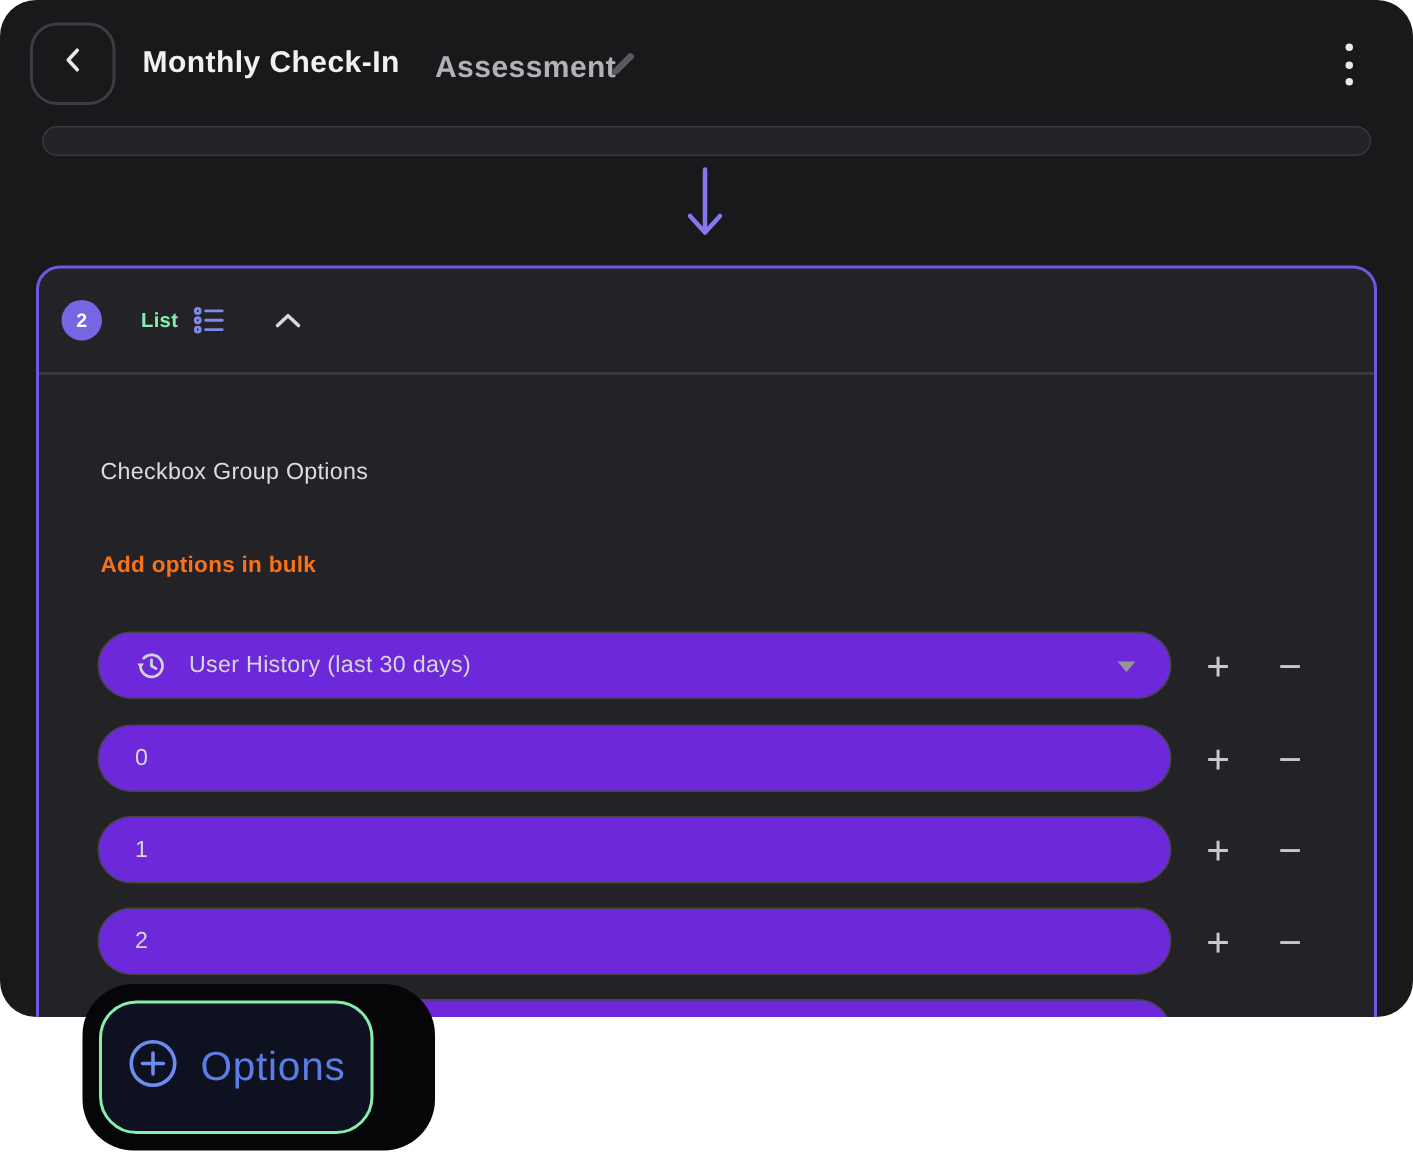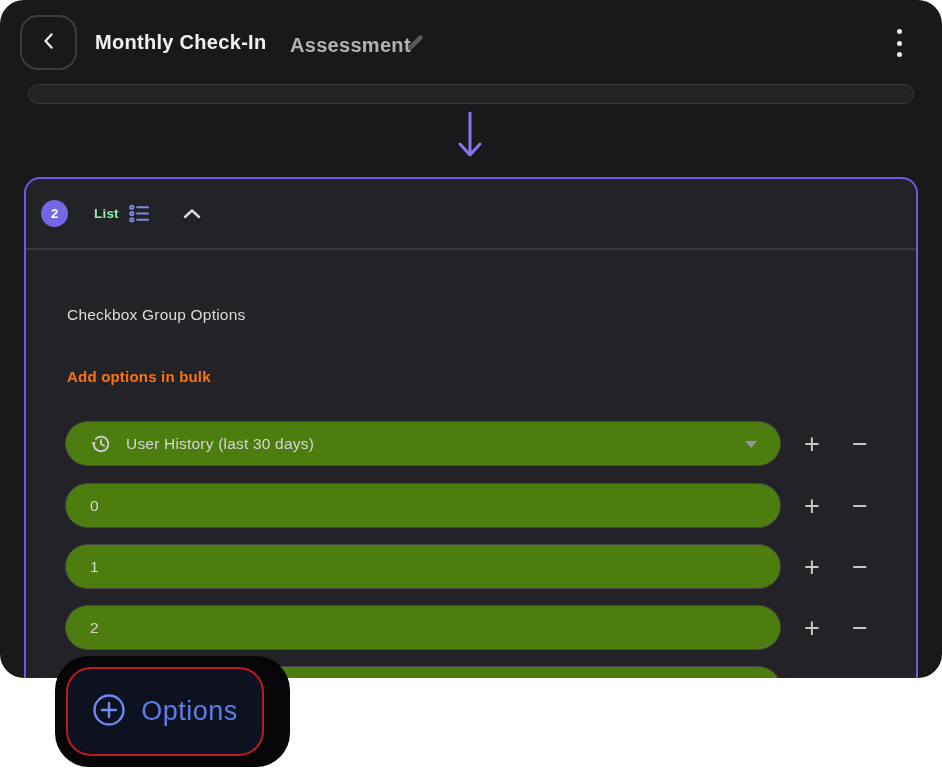--- a/index.html
+++ b/index.html
@@ -73,43 +73,43 @@
   .section-label{
     position:absolute;left:41px;top:127px;font-size:15.5px;color:#dcdcde;letter-spacing:.2px;
   }
   .bulk-link{
     position:absolute;left:41px;top:189px;font-size:15px;font-weight:600;
     color:#f97316;letter-spacing:.2px;cursor:pointer;
   }
 
   .opt-field{
     position:absolute;left:39px;width:716px;height:45px;box-sizing:border-box;
-    background:#4d7c0f;border:1.5px solid #454549;border-radius:23px;
+    background:#6d28d9;border:1.5px solid #454549;border-radius:23px;
     display:flex;align-items:center;padding:0 24px;color:#d6d6d8;font-size:15.5px;
     letter-spacing:.2px;cursor:text;
   }
   .opt-field .hist{width:22px;height:22px;margin-right:14px;flex:0 0 22px;}
   .caret{
     position:absolute;right:23px;top:19px;width:0;height:0;
     border-left:6px solid transparent;border-right:6px solid transparent;
     border-top:7px solid #96969a;
   }
   .stepper{
     position:absolute;width:30px;height:30px;display:flex;align-items:center;justify-content:center;
     color:#c9c9cc;font-size:27px;font-weight:300;cursor:pointer;user-select:none;line-height:1;
   }
 
   
   .options-ring{
     position:absolute;left:55px;top:656px;width:235px;height:111px;
     background:#060608;border-radius:34px;
   }
   .options-btn{
-    position:absolute;left:11px;top:11px;width:198px;height:89px;box-sizing:border-box;
-    background:#0e1220;border:2px solid #b91c1c;border-radius:25px;
+    position:absolute;left:11px;top:11px;width:183px;height:89px;box-sizing:border-box;
+    background:#0e1220;border:2px solid #86efac;border-radius:25px;
     display:flex;align-items:center;justify-content:center;gap:15px;cursor:pointer;
   }
   .options-btn .lbl{
     color:#5d7de6;font-size:27px;font-weight:500;letter-spacing:.5px;
   }
 </style>
 </head>
 <body>
 
 <div class="stage">

